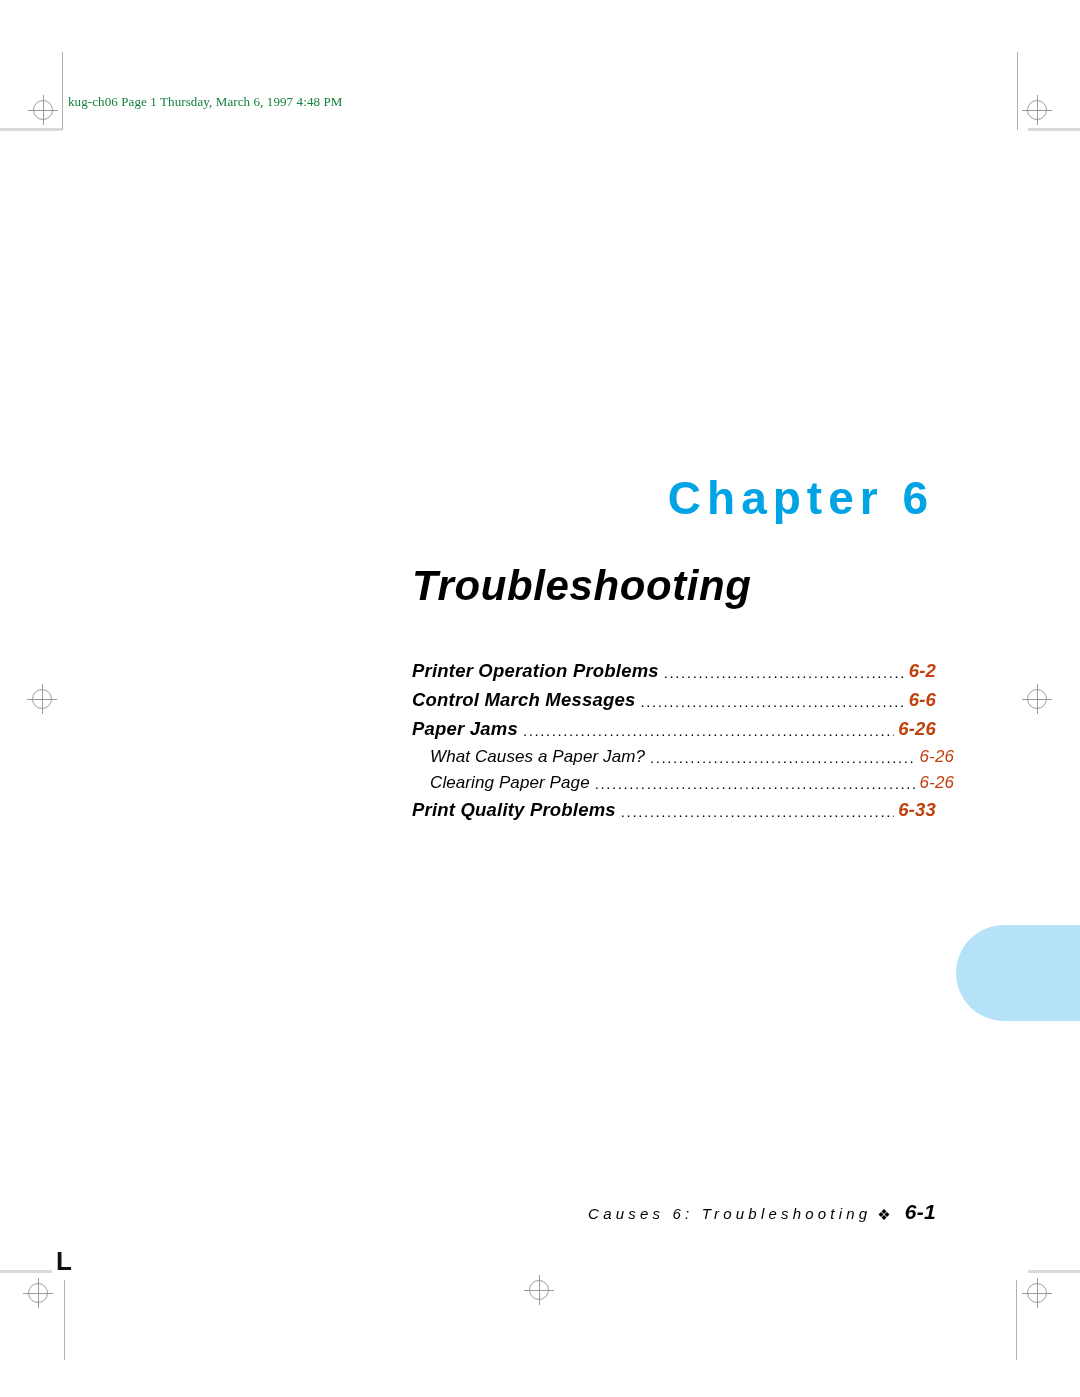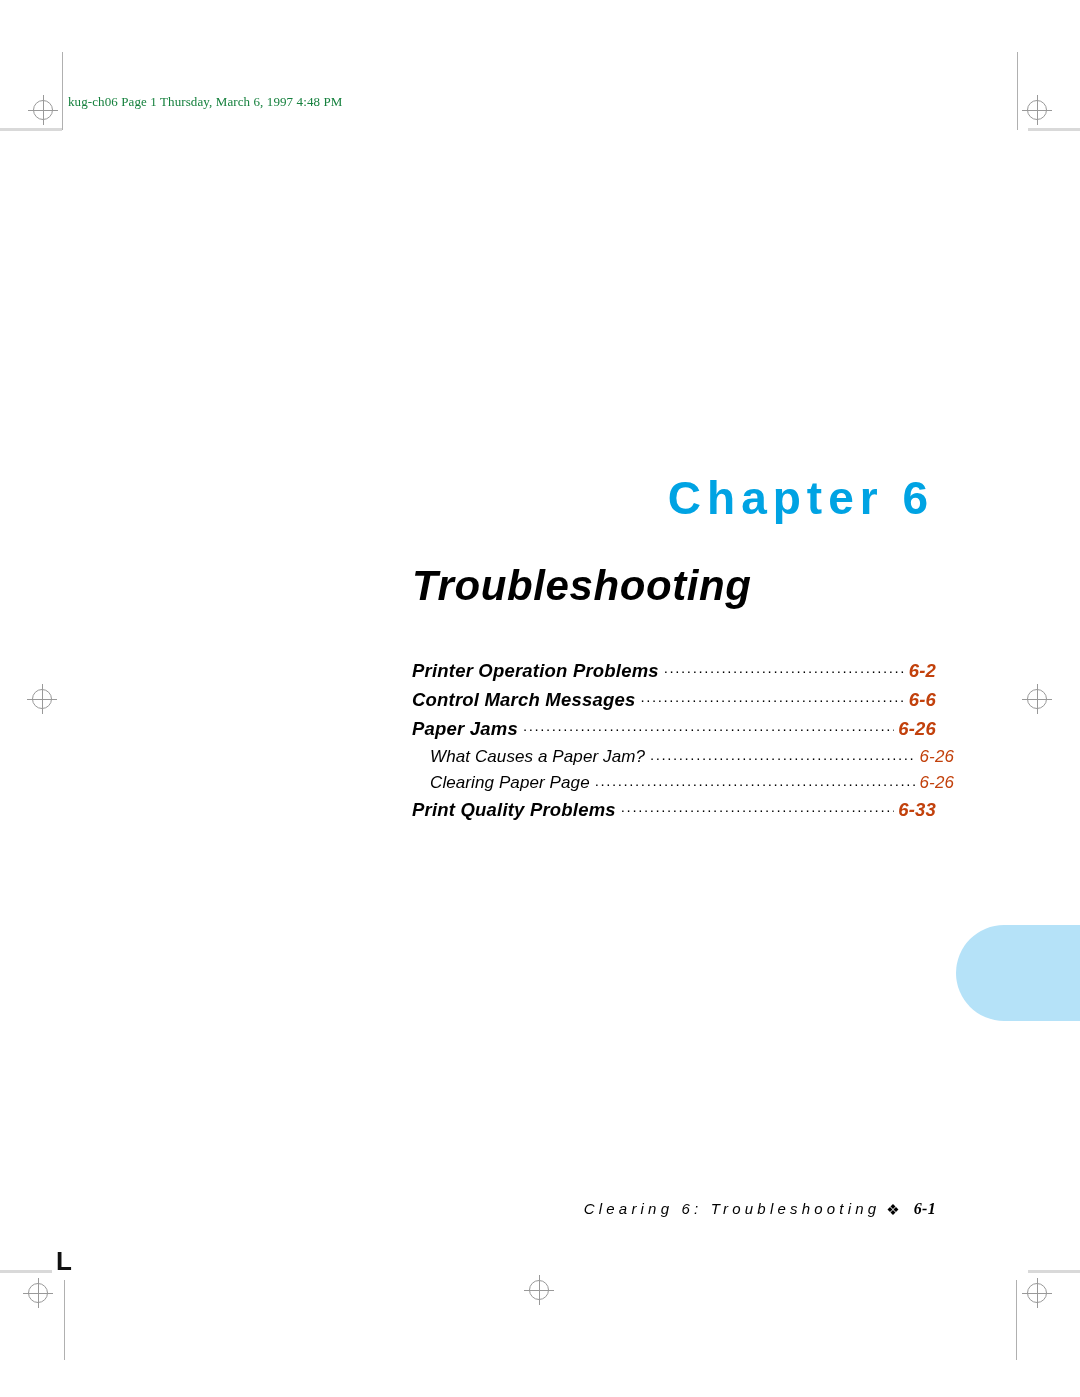--- a/index.html
+++ b/index.html
@@ -108,21 +108,21 @@
 
   
   .toc {
     position: absolute;
     left: 412px;
     top: 660px;
     width: 524px;
   }
   .toc-row {
     display: flex;
-    align-items: flex-start;
+    align-items: flex-end;
     width: 100%;
     margin-bottom: 7px;
   }
   .toc-row .label {
     font-style: italic;
     white-space: nowrap;
     color: #000000;
   }
   .toc-row .leader {
     flex: 1 1 auto;
@@ -191,22 +191,22 @@
     letter-spacing: 4.2px;
   }
   .doc-footer .diamond {
     font-family: "DejaVu Sans", sans-serif;
     font-size: 15px;
     margin: 0 14px 0 6px;
     position: relative;
     top: 1px;
   }
   .doc-footer .folio {
-    font-family: Liberation Serif, serif;
-    font-size: 16px;
+    font-family: Liberation Sans, sans-serif;
+    font-size: 21px;
     font-style: italic;
     font-weight: bold;
     letter-spacing: 0.3px;
     text-align: right;
   }
 </style>
 </head>
 <body style="background: rgb(255, 255, 255);">
 
 <div>
@@ -305,14 +305,14 @@
     <span class="label">Print Quality Problems</span>
     <span class="leader">................................................................................................</span>
     <span class="pagenum">6-33</span>
   </div>
 
 </div>
 
 <div class="thumb-tab" style="background: rgb(181, 226, 248);"></div>
 
 <div class="doc-footer">
-  <span class="crumb">Clearing 6: Troubleshooting</span><span class="diamond">❖</span><span class="folio">6-1</span>
+  <span class="crumb">Causes 6: Troubleshooting</span><span class="diamond">❖</span><span class="folio">6-1</span>
 </div>
 
 </body></html>

